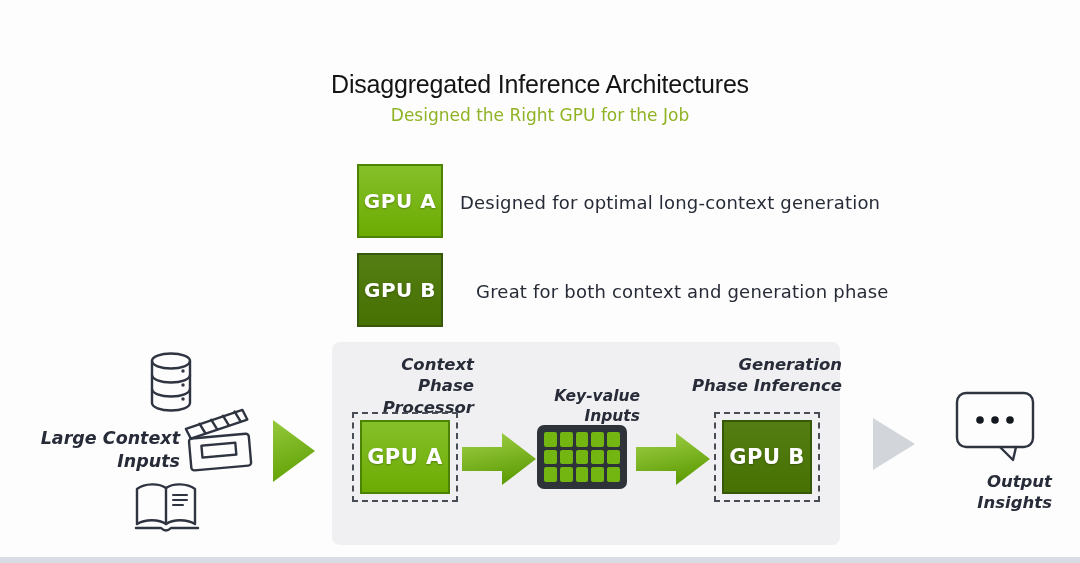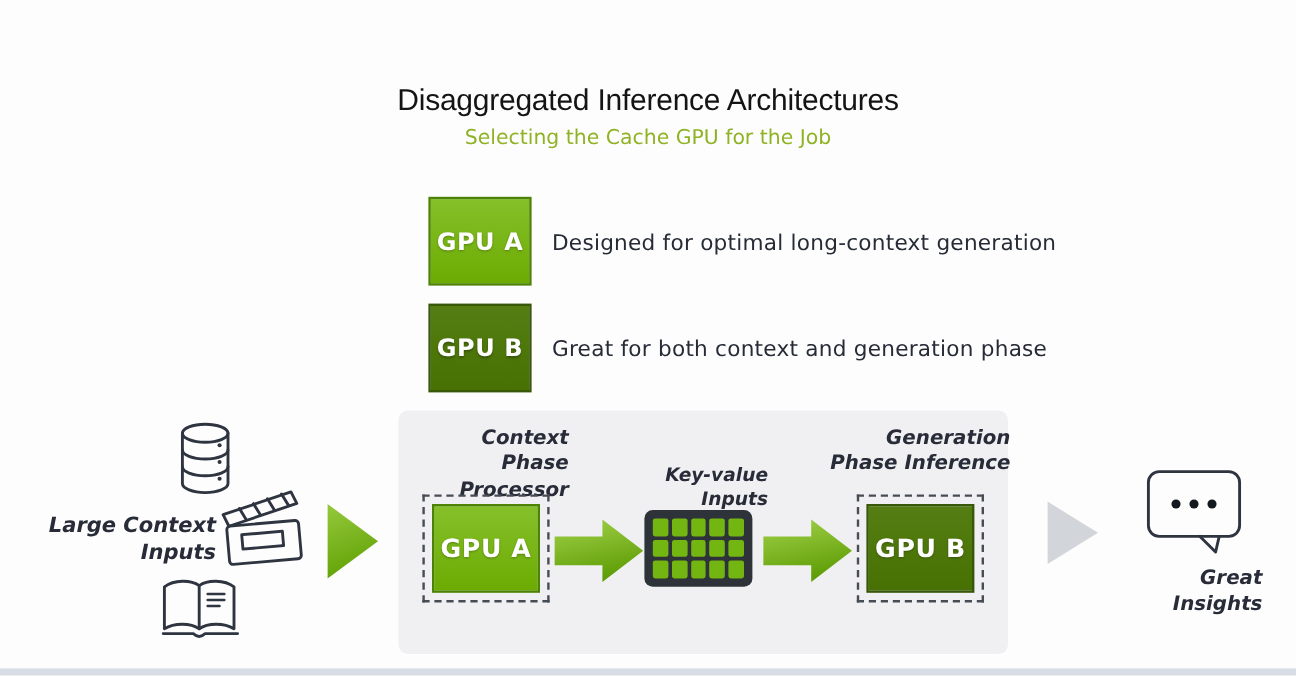--- a/index.html
+++ b/index.html
@@ -27,21 +27,21 @@
     text-shadow:0 1px 2px rgba(0,0,0,.28);
   }
   .gpu-a{background:linear-gradient(180deg,#85c02a,#6cab02);border:2px solid #4d8302;}
   .gpu-b{background:linear-gradient(180deg,#547d13,#487103);border:2px solid #365808;}
   .legend-sq-a{left:357px;top:164px;}
   .legend-sq-b{left:357px;top:253px;}
   .legend-desc{
     position:absolute;left:460px;font-size:18px;color:#262b36;letter-spacing:.2px;
   }
   .legend-desc-a{top:192px;}
-  .legend-desc-b{top:281px;}
+  .legend-desc-b{top:281px;margin-left:16px;}
   
   .flow-label{
     position:absolute;text-align:right;font-style:italic;font-weight:600;
     font-size:16.5px;line-height:1.3;color:#272c38;
   }
   .input-label{left:10px;top:427px;width:170px;font-size:17.5px;}
   .ctx-label{left:340px;top:354px;width:134px;}
   .cache-label{left:526px;top:386px;width:114px;font-size:15.5px;}
   .gen-label{left:684px;top:354px;width:158px;}
   .output-label{left:940px;top:471px;width:112px;}
@@ -71,21 +71,21 @@
   .abs{position:absolute;}
   .icon-stroke{stroke:#2e3440;stroke-width:2.4;fill:none;stroke-linecap:round;stroke-linejoin:round;}
   .bottom-band{position:absolute;left:0;bottom:0;width:100%;height:6px;background:#d8dde5;}
 </style>
 </head>
 <body>
 
 <div class="stage">
 
   <div class="title">Disaggregated Inference Architectures</div>
-  <div class="subtitle">Selecting the Cache GPU for the Job</div>
+  <div class="subtitle">Designed the Right GPU for the Job</div>
 
   <div class="gpu-chip gpu-a legend-sq-a">
     <span>GPU A</span>
   </div>
   <div class="legend-desc legend-desc-a">Designed for optimal long-context generation</div>
 
   <div class="gpu-chip gpu-b legend-sq-b">
     <span>GPU B</span>
   </div>
   <div class="legend-desc legend-desc-b">Great for both context and generation phase</div>
@@ -195,16 +195,16 @@
 
   <svg class="abs" style="left:954px;top:390px;" width="82" height="78" viewBox="0 0 82 78">
     <g class="icon-stroke" stroke="#14181f" stroke-width="3">
       <rect x="3" y="3" width="76" height="54" rx="9"></rect>
       <path d="M46 57 l13 13 l3 -13"></path>
     </g>
     <circle cx="26" cy="30" r="3.8" fill="#14181f"></circle>
     <circle cx="41" cy="30" r="3.8" fill="#14181f"></circle>
     <circle cx="56" cy="30" r="3.8" fill="#14181f"></circle>
   </svg>
-  <div class="flow-label output-label">Great Insights</div>
+  <div class="flow-label output-label">Output Insights</div>
 
   <div class="bottom-band"></div>
 </div>
 
 </body></html>

